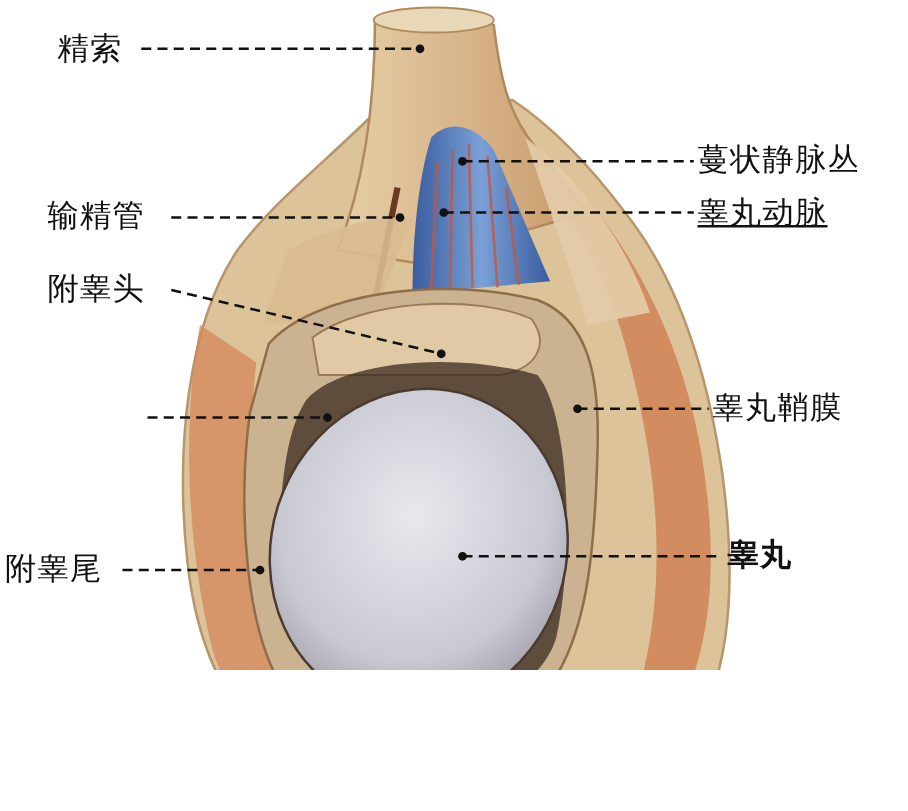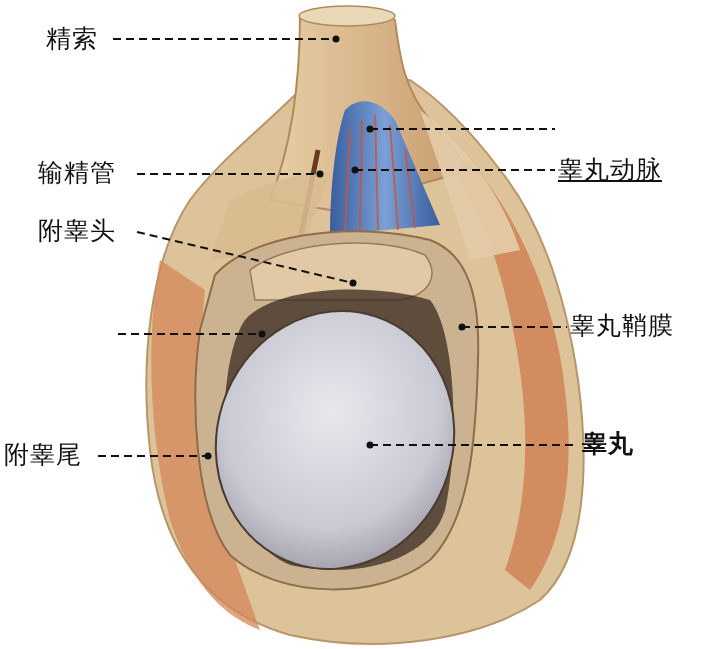--- a/index.html
+++ b/index.html
@@ -1,16 +1,16 @@
 <!DOCTYPE html>
 <html><head>
 <meta charset="utf-8">
 <style>
   html,body{margin:0;padding:0;background:#fff;}
-  #stage{position:relative;width:726px;height:649px;overflow:hidden;background:#ffffff;font-family:"DejaVu Sans","Liberation Sans",sans-serif;}
+  #stage{position:relative;width:726px;height:536px;overflow:hidden;background:#ffffff;font-family:"DejaVu Sans","Liberation Sans",sans-serif;}
   svg.art{position:absolute;left:0;top:0;}
   .lbl{position:absolute;font-size:25px;color:#111;line-height:1;white-space:nowrap;letter-spacing:1px;}
 </style>
 </head>
 <body>
 
 <div id="stage">
   <svg class="art" width="726" height="649" viewBox="0 0 726 649">
     <defs>
       <radialGradient id="testisGrad" cx="0.45" cy="0.4" r="0.65">
@@ -73,19 +73,20 @@
       <circle cx="355" cy="170" r="3.5"></circle>
       <circle cx="353" cy="283" r="3.5"></circle>
       <circle cx="262" cy="334" r="3.5"></circle>
       <circle cx="462" cy="327" r="3.5"></circle>
       <circle cx="208" cy="456" r="3.5"></circle>
       <circle cx="370" cy="445" r="3.5"></circle>
     </g>
   </svg>
 
   <div class="lbl" style="left:46px;top:26px;">精索</div>
+  <div class="lbl" style="left:558px;top:115px;">蔓状静脉丛</div>
   <div class="lbl" style="left:38px;top:160px;">输精管</div>
   <div class="lbl" style="left:558px;top:157px;text-decoration:underline;">睾丸动脉</div>
   <div class="lbl" style="left:38px;top:218px;">附睾头</div>
   <div class="lbl" style="left:570px;top:313px;">睾丸鞘膜</div>
   <div class="lbl" style="left:4px;top:442px;">附睾尾</div>
   <div class="lbl" style="left:582px;top:431px;font-weight:bold;">睾丸</div>
 </div>
 
 </body></html>

